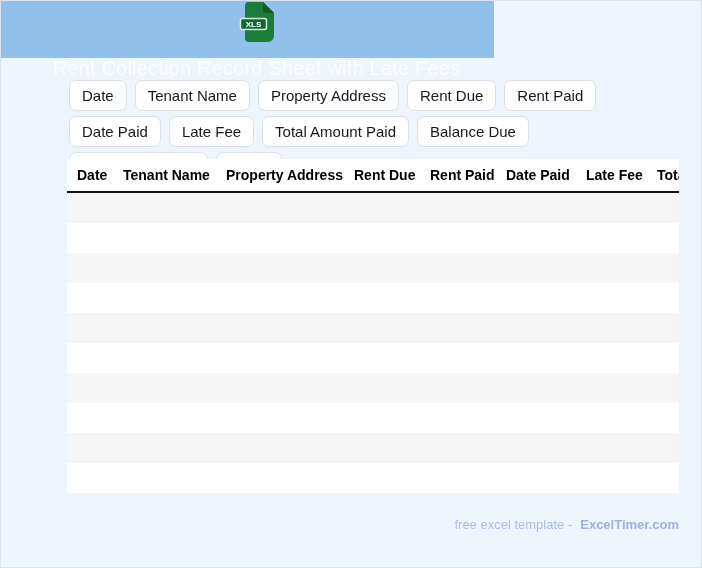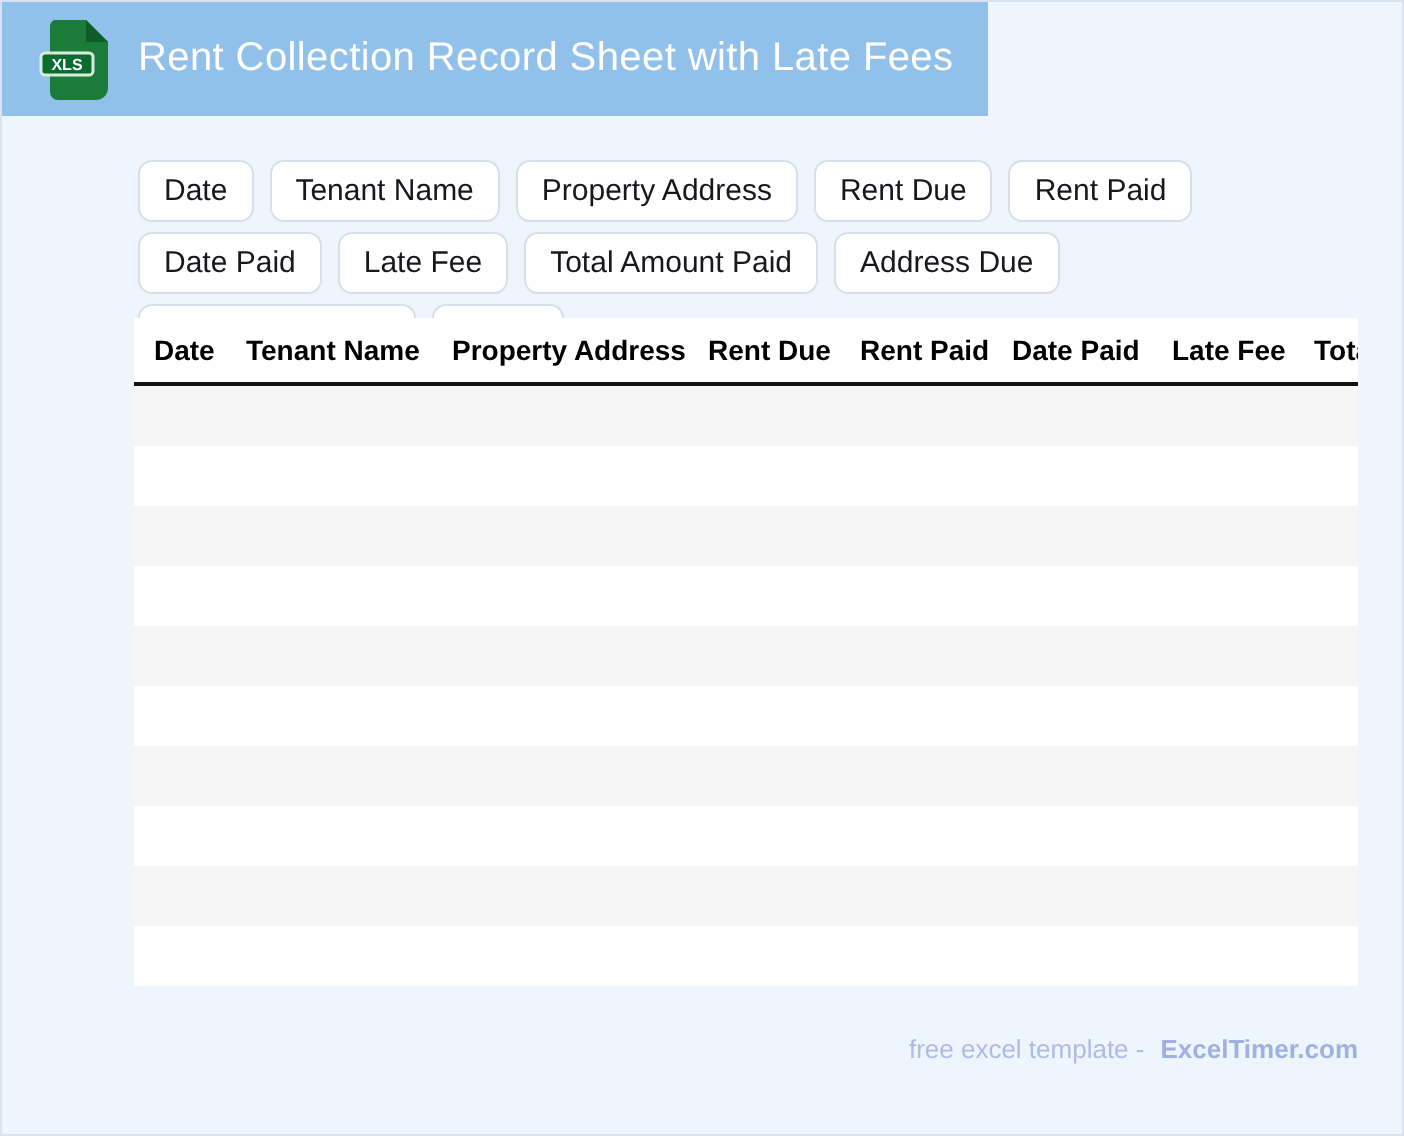--- a/index.html
+++ b/index.html
@@ -3,21 +3,21 @@
 <meta charset="utf-8">
 <style>
   html,body{margin:0;padding:0;background:#fff;}
   .canvas{
     position:relative;width:702px;height:568px;box-sizing:border-box;
     background:#eff5fc;border:1px solid #d9e2f0;overflow:hidden;
     font-family:"Liberation Sans",sans-serif;
   }
   .titlebar{
     position:absolute;left:0;top:0;width:493px;height:57px;background:#91c1ea;
-    display:flex;align-items:center;gap:14px;padding-left:18px;box-sizing:border-box;
+    display:flex;align-items:center;gap:14px;padding-left:18px;box-sizing:border-box;flex-direction:column;
   }
   .title{color:#ffffff;font-size:20px;letter-spacing:.2px;white-space:nowrap;}
   .file-icon{flex:0 0 auto;display:block;}
   .chips{
     position:absolute;left:68px;top:79px;width:582px;
     display:flex;flex-wrap:wrap;gap:5px 8px;
   }
   .chip{
     background:#ffffff;border:1px solid #d9dfe9;border-radius:7px;
     padding:5px 12px;font-size:15px;line-height:19px;color:#16181d;
@@ -60,21 +60,21 @@
 
   <div class="chips">
     <button class="chip">Date</button>
     <button class="chip">Tenant Name</button>
     <button class="chip">Property Address</button>
     <button class="chip">Rent Due</button>
     <button class="chip">Rent Paid</button>
     <button class="chip">Date Paid</button>
     <button class="chip">Late Fee</button>
     <button class="chip">Total Amount Paid</button>
-    <button class="chip">Address Due</button>
+    <button class="chip">Balance Due</button>
     <button class="chip">Payment Method</button>
     <button class="chip">Notes</button>
   </div>
 
   <div class="tablewrap">
     <table>
       <colgroup>
         <col style="width:56px">
           <col style="width:103px">
           <col style="width:128px">

